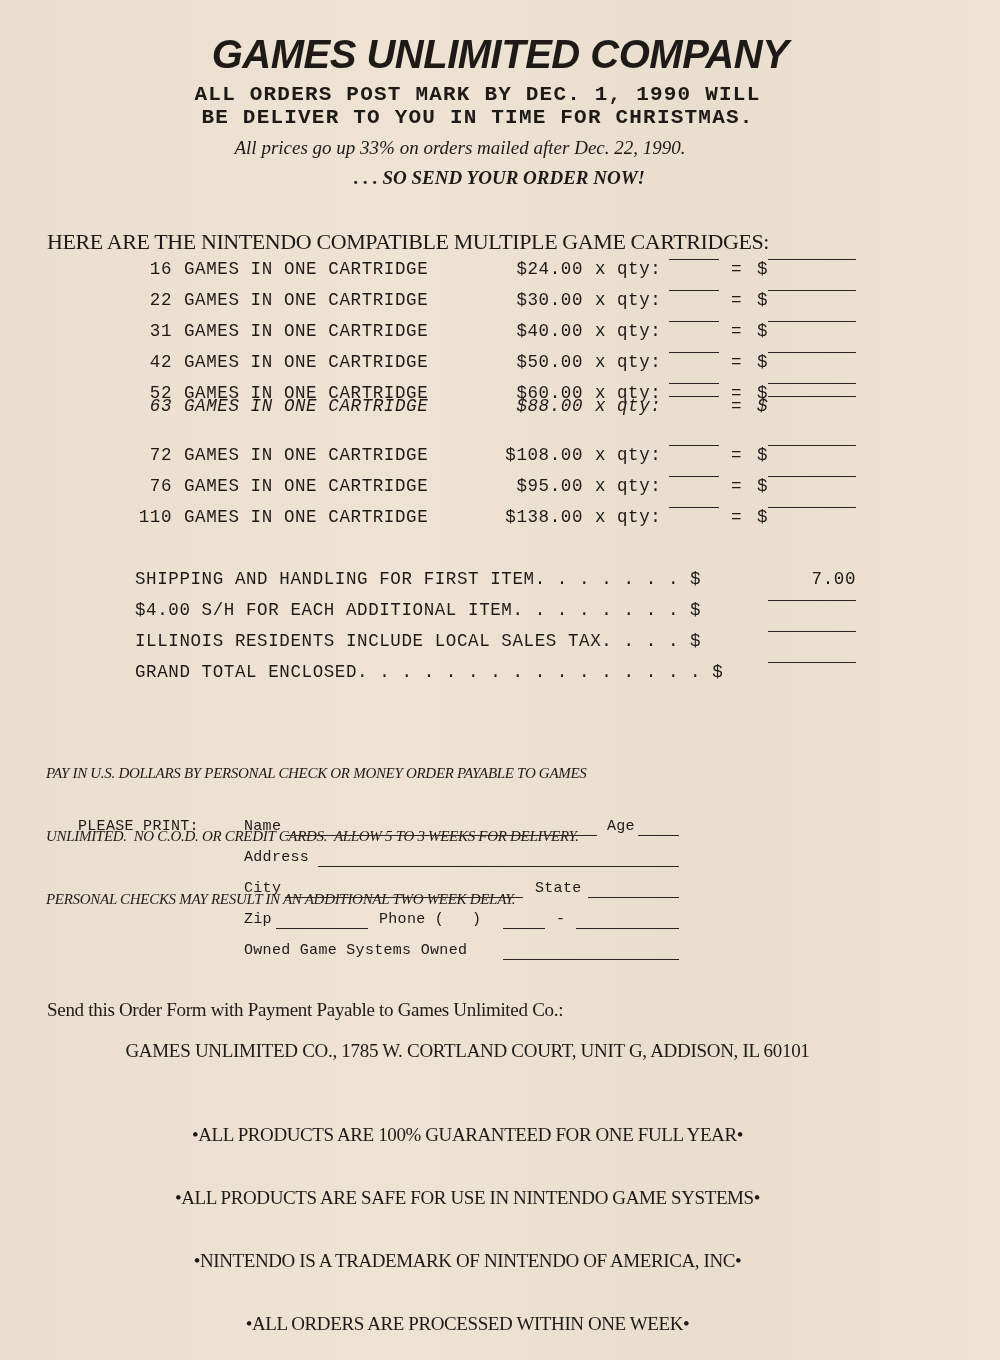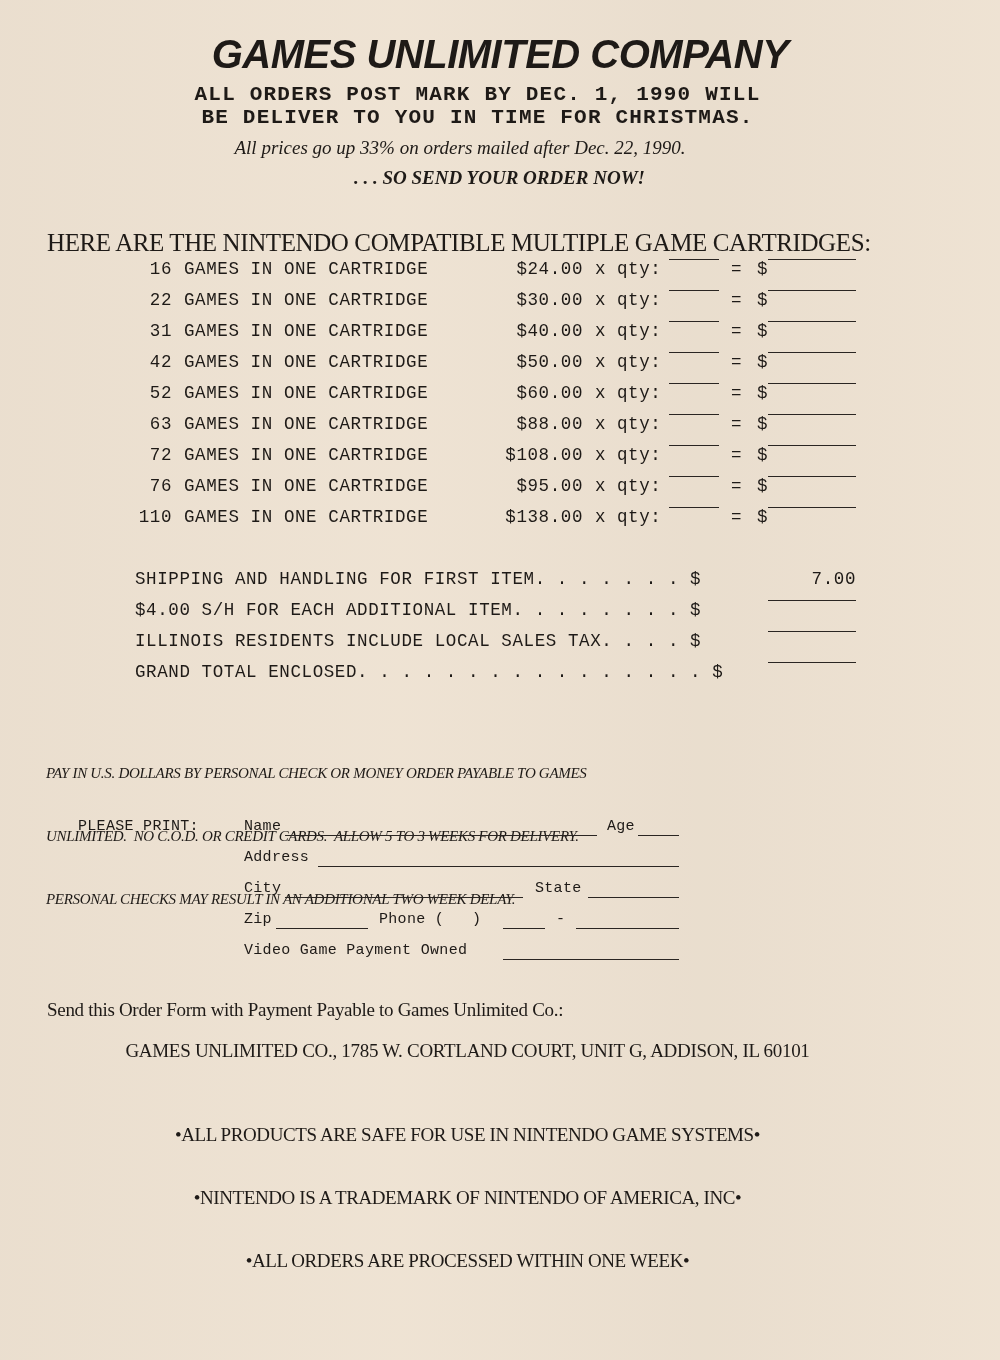--- a/index.html
+++ b/index.html
@@ -24,21 +24,21 @@
   .serif-it {
     left: 0; width: 920px; text-align: center;
     font-family: "Liberation Serif", serif; font-style: italic; font-size: 19px;
   }
   .serif-bi {
     left: 0; width: 915px; text-align: center;
     font-family: "Liberation Serif", serif; font-style: italic; font-weight: bold; font-size: 19px; padding-left: 42px;
   }
   .section-head {
     left: 47px; top: 229px;
-    font-family: "Liberation Serif", serif; font-size: 25px; letter-spacing: -0.4px;
+    font-family: "Liberation Serif", serif; font-size: 22px; letter-spacing: -0.4px;
   }
   .row {
     left: 0; width: 1000px; height: 24px;
     font-family: "Liberation Mono", monospace; font-size: 17.5px; letter-spacing: 0.6px;
   }
   .row span { position: absolute; top: 0; }
   .c-count { width: 44px; left: 128px; text-align: right; }
   .c-desc  { left: 184px; }
   .c-price { left: 488px; width: 95px; text-align: right; }
   .c-x     { left: 595px; }
@@ -81,21 +81,21 @@
 <div class="abs serif-bi" style="top:167px">. . . SO SEND YOUR ORDER NOW!</div>
 
 <div class="abs section-head">HERE ARE THE NINTENDO COMPATIBLE MULTIPLE GAME CARTRIDGES:</div>
 
 <div id="catalog-rows">
     <div class="abs row" style="top: 259px;"><span class="c-count">16</span><span class="c-desc">GAMES IN ONE CARTRIDGE</span><span class="c-price">$24.00</span><span class="c-x">x</span><span class="c-qty">qty:</span><span class="c-eq">=</span><span class="c-dollar">$</span><span class="qty-line"></span><span class="amt-line"></span></div>
     <div class="abs row" style="top: 290px;"><span class="c-count">22</span><span class="c-desc">GAMES IN ONE CARTRIDGE</span><span class="c-price">$30.00</span><span class="c-x">x</span><span class="c-qty">qty:</span><span class="c-eq">=</span><span class="c-dollar">$</span><span class="qty-line"></span><span class="amt-line"></span></div>
     <div class="abs row" style="top: 321px;"><span class="c-count">31</span><span class="c-desc">GAMES IN ONE CARTRIDGE</span><span class="c-price">$40.00</span><span class="c-x">x</span><span class="c-qty">qty:</span><span class="c-eq">=</span><span class="c-dollar">$</span><span class="qty-line"></span><span class="amt-line"></span></div>
     <div class="abs row" style="top: 352px;"><span class="c-count">42</span><span class="c-desc">GAMES IN ONE CARTRIDGE</span><span class="c-price">$50.00</span><span class="c-x">x</span><span class="c-qty">qty:</span><span class="c-eq">=</span><span class="c-dollar">$</span><span class="qty-line"></span><span class="amt-line"></span></div>
     <div class="abs row" style="top: 383px;"><span class="c-count">52</span><span class="c-desc">GAMES IN ONE CARTRIDGE</span><span class="c-price">$60.00</span><span class="c-x">x</span><span class="c-qty">qty:</span><span class="c-eq">=</span><span class="c-dollar">$</span><span class="qty-line"></span><span class="amt-line"></span></div>
-    <div class="abs row" style="top: 414px;"><span class="c-count">63</span><span class="c-desc">GAMES IN ONE CARTRIDGE</span><span class="c-price">$88.00</span><span class="c-x">x</span><span class="c-qty">qty:</span><span class="c-eq">=</span><span class="c-dollar">$</span><span class="qty-line"></span><span class="amt-line"></span></div>
+    <div class="abs row" style="top: 396px; font-style: italic;"><span class="c-count">63</span><span class="c-desc">GAMES IN ONE CARTRIDGE</span><span class="c-price">$88.00</span><span class="c-x">x</span><span class="c-qty">qty:</span><span class="c-eq">=</span><span class="c-dollar">$</span><span class="qty-line"></span><span class="amt-line"></span></div>
     <div class="abs row" style="top: 445px;"><span class="c-count">72</span><span class="c-desc">GAMES IN ONE CARTRIDGE</span><span class="c-price">$108.00</span><span class="c-x">x</span><span class="c-qty">qty:</span><span class="c-eq">=</span><span class="c-dollar">$</span><span class="qty-line"></span><span class="amt-line"></span></div>
     <div class="abs row" style="top: 476px;"><span class="c-count">76</span><span class="c-desc">GAMES IN ONE CARTRIDGE</span><span class="c-price">$95.00</span><span class="c-x">x</span><span class="c-qty">qty:</span><span class="c-eq">=</span><span class="c-dollar">$</span><span class="qty-line"></span><span class="amt-line"></span></div>
     <div class="abs row" style="top: 507px;"><span class="c-count">110</span><span class="c-desc">GAMES IN ONE CARTRIDGE</span><span class="c-price">$138.00</span><span class="c-x">x</span><span class="c-qty">qty:</span><span class="c-eq">=</span><span class="c-dollar">$</span><span class="qty-line"></span><span class="amt-line"></span></div>
   </div>
 
 <div class="abs row" style="top:569px">
   <span class="s-label">SHIPPING AND HANDLING FOR FIRST ITEM. . . . . . . $</span>
   <span class="s-val">7.00</span>
 </div>
 <div class="abs row" style="top:600px">
@@ -133,25 +133,26 @@
   <div class="abs" style="left:535px; top:880px">State</div>
   <div class="uline" style="left:588px; width:91px; top:897px"></div>
 
   <div class="abs" style="left:244px; top:911px">Zip</div>
   <div class="uline" style="left:276px; width:92px; top:928px"></div>
   <div class="abs" style="left:379px; top:911px">Phone (   )</div>
   <div class="uline" style="left:503px; width:42px; top:928px"></div>
   <div class="abs" style="left:556px; top:911px">-</div>
   <div class="uline" style="left:576px; width:103px; top:928px"></div>
 
-  <div class="abs" style="left:244px; top:942px">Video Game Payment Owned</div>
+  <div class="abs" style="left:244px; top:942px">Owned Game Systems Owned</div>
   <div class="uline" style="left:503px; width:176px; top:959px"></div>
 </div>
 
 <div class="abs send">Send this Order Form with Payment Payable to Games Unlimited Co.:</div>
 <div class="abs addr">GAMES UNLIMITED CO., 1785 W. CORTLAND COURT, UNIT G, ADDISON, IL 60101</div>
 
 <div class="abs bullets">
+  <div>•ALL PRODUCTS ARE 100% GUARANTEED FOR ONE FULL YEAR•</div>
   <div>•ALL PRODUCTS ARE SAFE FOR USE IN NINTENDO GAME SYSTEMS•</div>
   <div>•NINTENDO IS A TRADEMARK OF NINTENDO OF AMERICA, INC•</div>
   <div>•ALL ORDERS ARE PROCESSED WITHIN ONE WEEK•</div>
   
 </div>
 
 </body></html>

